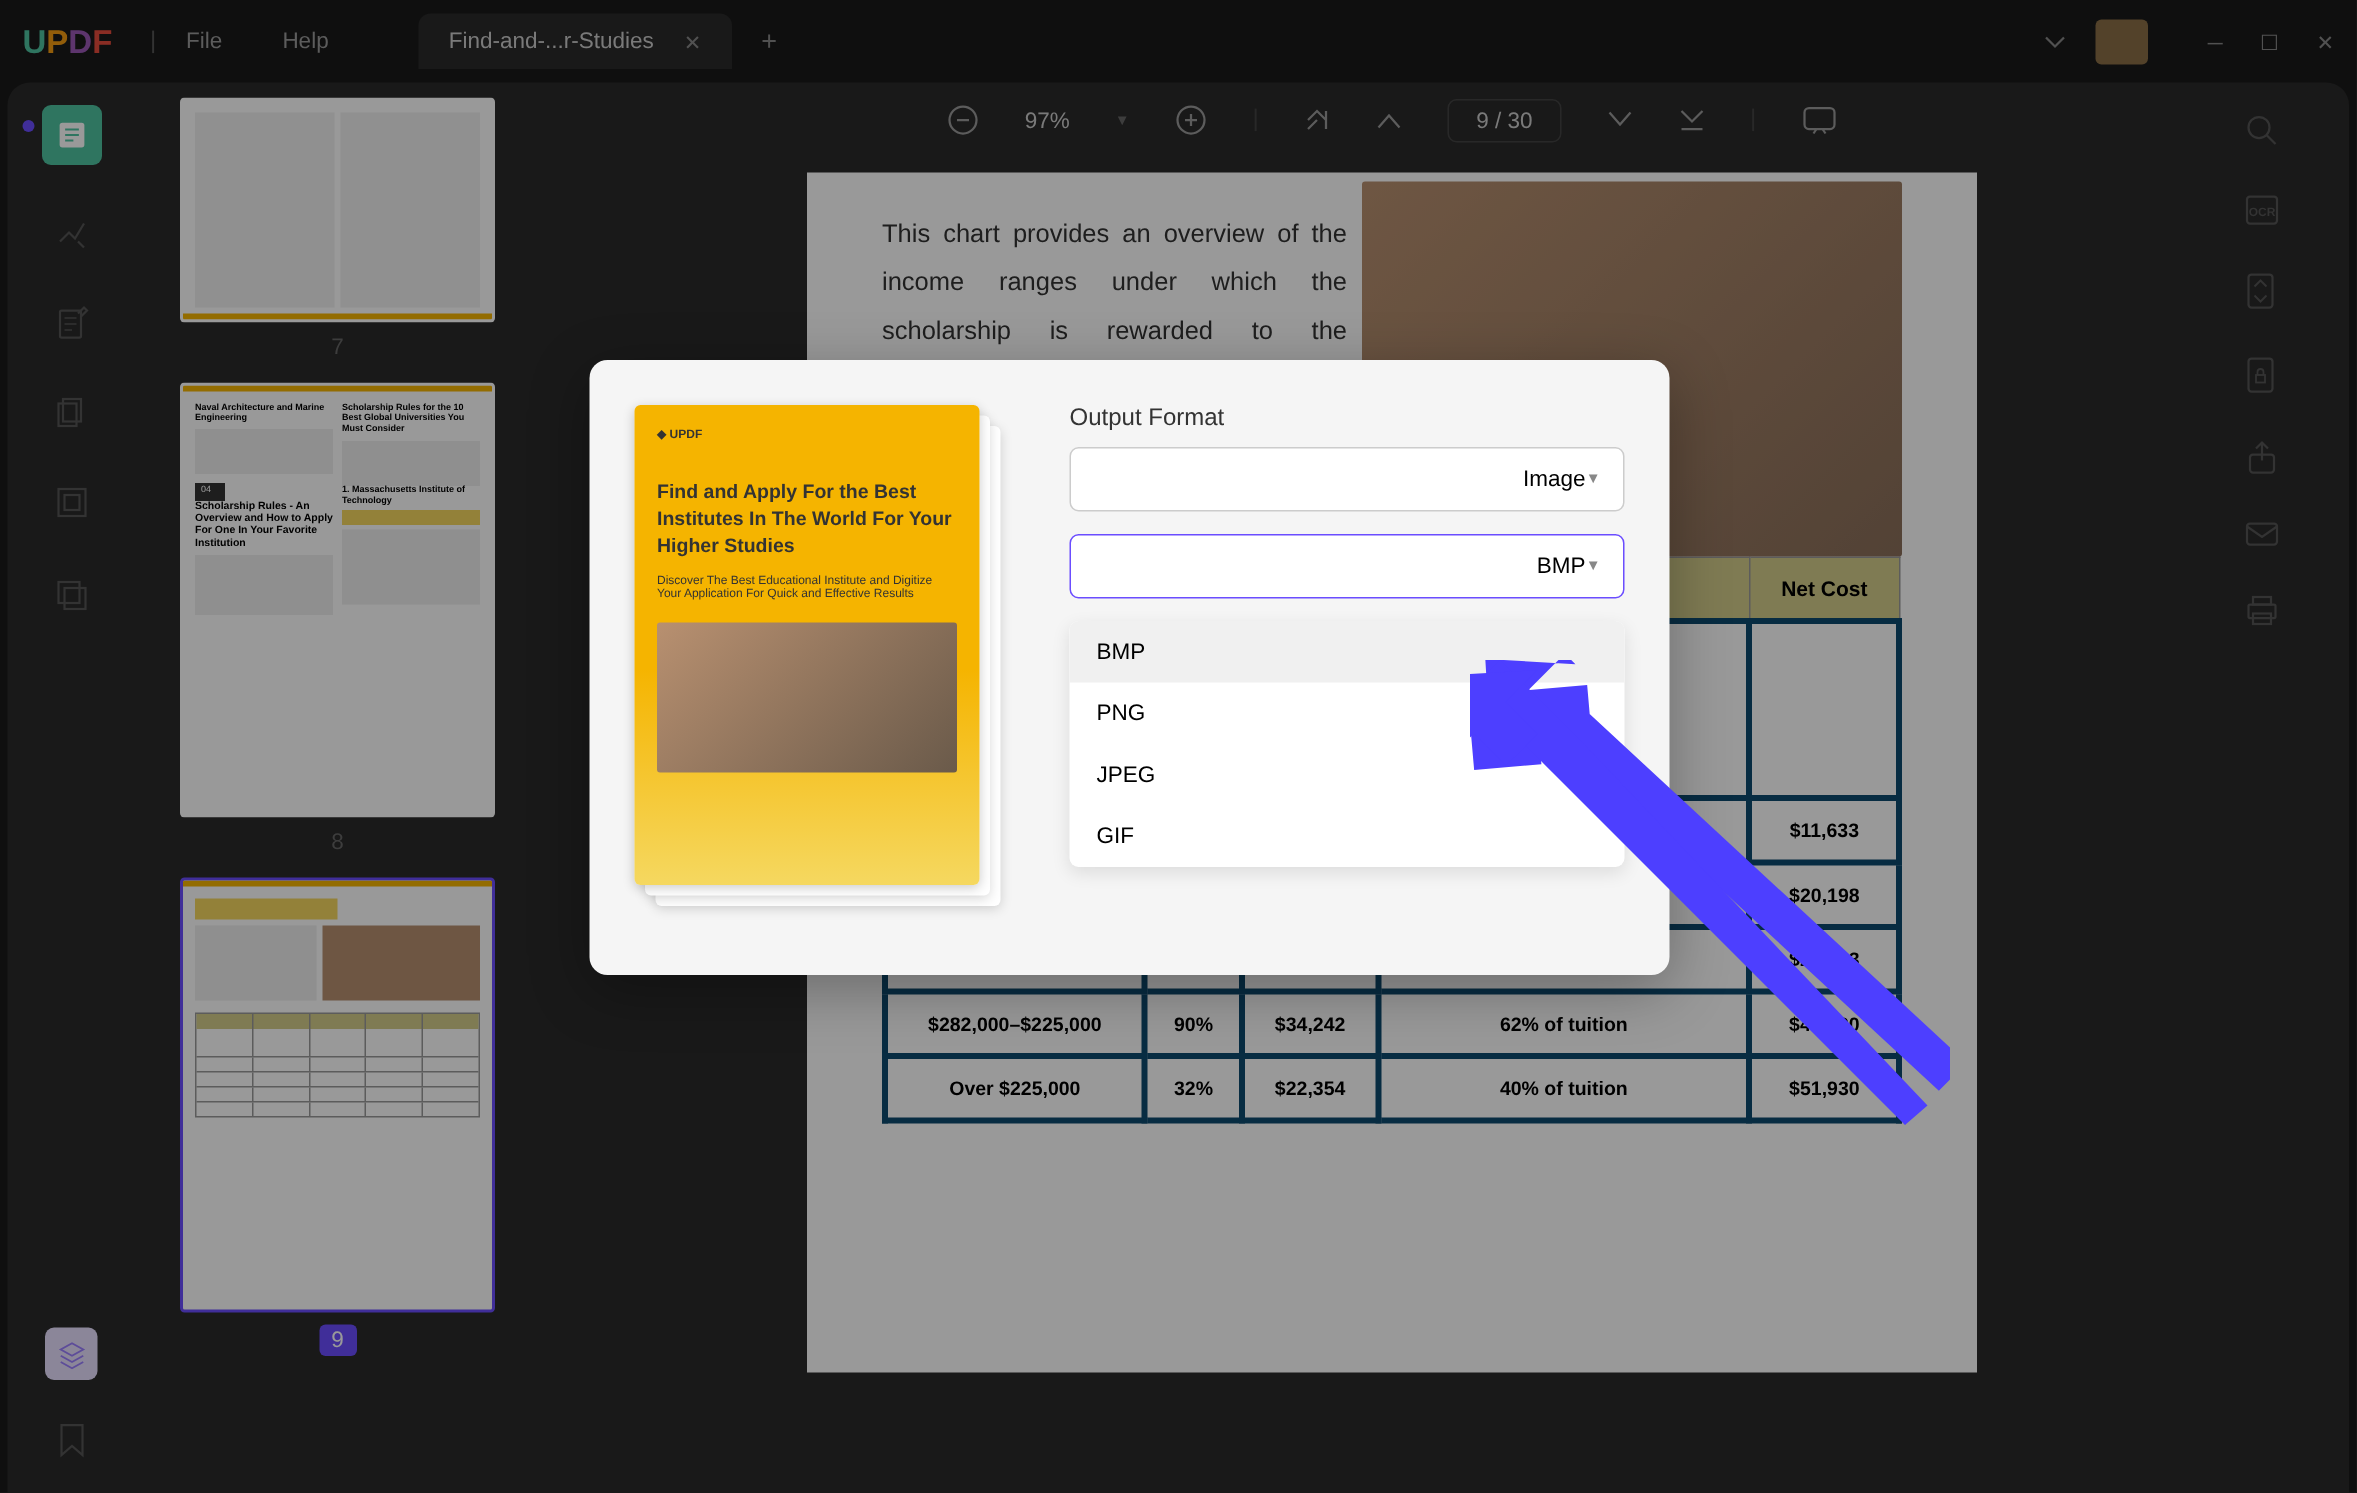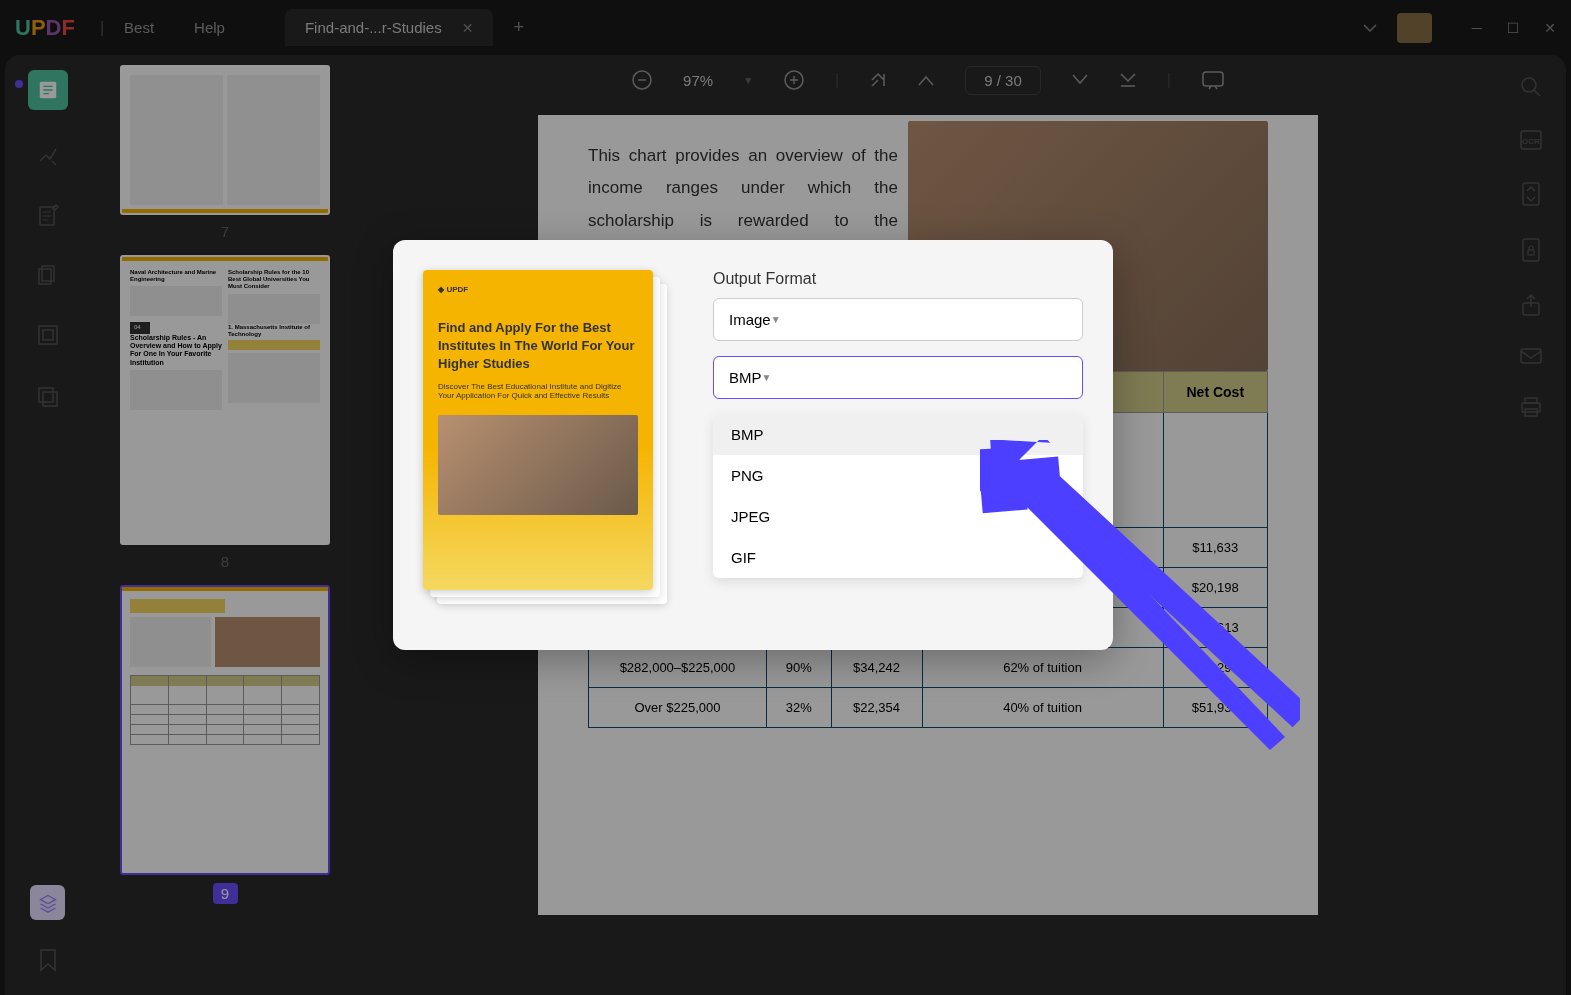--- a/index.html
+++ b/index.html
@@ -52,64 +52,64 @@
 .toolbar { height: 50px; display: flex; align-items: center; justify-content: center; gap: 30px; color: #999; }
 .toolbar-btn { cursor: pointer; font-size: 18px; }
 .zoom-level { font-size: 15px; color: #ccc; }
 .page-indicator { border: 1px solid #444; border-radius: 6px; padding: 5px 18px; color: #ccc; font-size: 15px; }
 .document-view { flex: 1; overflow: auto; padding: 10px 60px; }
 .doc-page { background: #fff; width: 780px; margin: 0 auto; padding: 25px 50px; min-height: 800px; }
 .doc-text { font-size: 17px; line-height: 1.9; color: #333; width: 310px; }
 .doc-image { float: right; width: 360px; height: 250px; background: linear-gradient(135deg, #b89070, #8a6f5a); margin-left: 20px; margin-top: -180px; border-radius: 2px; position: relative; overflow: hidden; }
 .doc-table { width: 100%; border-collapse: collapse; margin-top: 40px; clear: both; }
 .doc-table th { background: #d4cd8a; padding: 12px; font-size: 14px; font-weight: 700; border: 1px solid #999; }
-.doc-table td { padding: 12px; font-size: 13px; font-weight: 400; text-align: center; border: 1px solid #0c4a6e; }
-
-
-.right-sidebar { width: 70px; display: flex; flex-direction: column; align-items: center; padding-top: 20px; gap: 30px; }
+.doc-table td { padding: 12px; font-size: 13px; font-weight: 700; text-align: center; border: 4px solid #0c4a6e; }
+
+
+.right-sidebar { width: 70px; display: flex; flex-direction: column; padding-top: 20px; gap: 30px; }
 .right-icon { color: #555; cursor: pointer; }
 
 
 .overlay { position: absolute; top: 0; left: 0; right: 0; bottom: 0; background: rgba(0,0,0,0.4); z-index: 100; }
 
 
 .dialog { position: absolute; top: 240px; left: 393px; width: 720px; background: #f5f5f5; border-radius: 12px; padding: 30px; z-index: 200; display: flex; gap: 40px; box-shadow: 0 10px 40px rgba(0,0,0,0.3); }
 .dialog-preview { width: 250px; height: 350px; position: relative; }
 .preview-stack { position: absolute; width: 230px; height: 320px; background: #fff; border-radius: 4px; box-shadow: 0 2px 8px rgba(0,0,0,0.15); }
 .preview-stack:nth-child(1) { top: 14px; left: 14px; }
 .preview-stack:nth-child(2) { top: 7px; left: 7px; }
 .preview-main { position: absolute; width: 230px; height: 320px; background: linear-gradient(180deg, #f5b400 0%, #f5b400 55%, #f5d860 100%); border-radius: 4px; box-shadow: 0 2px 8px rgba(0,0,0,0.2); padding: 15px; }
 .preview-logo { font-size: 8px; color: #333; font-weight: 700; }
 .preview-title { font-size: 13px; font-weight: 700; color: #333; margin-top: 25px; line-height: 1.4; }
 .preview-subtitle { font-size: 8px; color: #333; margin-top: 8px; }
 .preview-image { width: 100%; height: 100px; background: linear-gradient(135deg, #b89070, #6a5a4a); margin-top: 15px; border-radius: 2px; }
 
 .dialog-form { flex: 1; }
 .form-label { font-size: 16px; color: #333; margin-bottom: 10px; }
-.form-select { width: 100%; padding: 12px 15px; border: 1px solid #ccc; border-radius: 6px; background: #fff; font-size: 15px; display: flex; justify-content: flex-start; align-items: center; cursor: pointer; margin-bottom: 15px; }
+.form-select { width: 100%; padding: 12px 15px; border: 1px solid #ccc; border-radius: 6px; background: #fff; font-size: 15px; display: flex; justify-content: flex-end; align-items: center; cursor: pointer; margin-bottom: 15px; }
 .form-select.active { border-color: #6b4dff; }
 .chevron { color: #888; font-size: 10px; }
 .dropdown { background: #fff; border-radius: 6px; box-shadow: 0 4px 12px rgba(0,0,0,0.1); overflow: hidden; }
 .dropdown-item { padding: 12px 18px; font-size: 15px; cursor: pointer; }
 .dropdown-item:hover, .dropdown-item.hover { background: #f0f0f0; }
 
 
 .arrow-annotation { position: absolute; top: 440px; left: 980px; z-index: 300; pointer-events: none; }
 
 svg { display: block; }
 </style>
 </head>
 <body>
 
 <div class="titlebar">
   <div class="logo">
     <span class="u">U</span><span class="p">P</span><span class="d">D</span><span class="f">F</span>
   </div>
   <span class="menu-divider">|</span>
-  <span class="menu-item">Best</span>
+  <span class="menu-item">File</span>
   <span class="menu-item">Help</span>
   <div class="tab">
     <span class="tab-title">Find-and-...r-Studies</span>
     <span class="tab-close">✕</span>
   </div>
   <span class="tab-add">+</span>
   <div class="titlebar-right">
     <span class="title-chevron">
       <svg width="14" height="10" viewBox="0 0 14 10">
           <path d="M1 2 L7 8 L13 2" stroke="#888" stroke-width="1.5" fill="none"></path>

